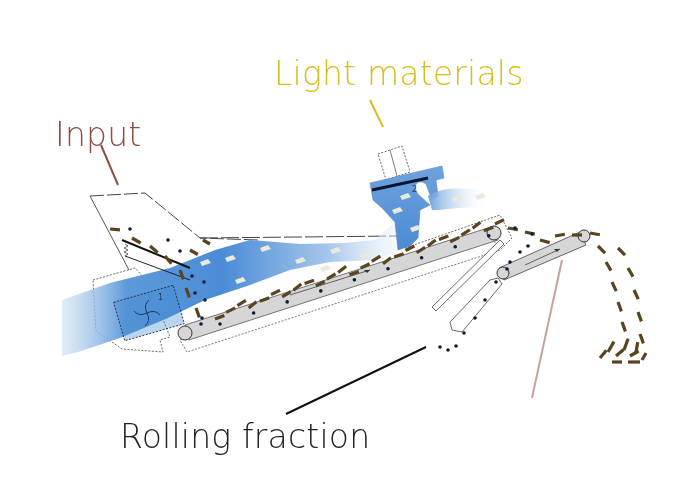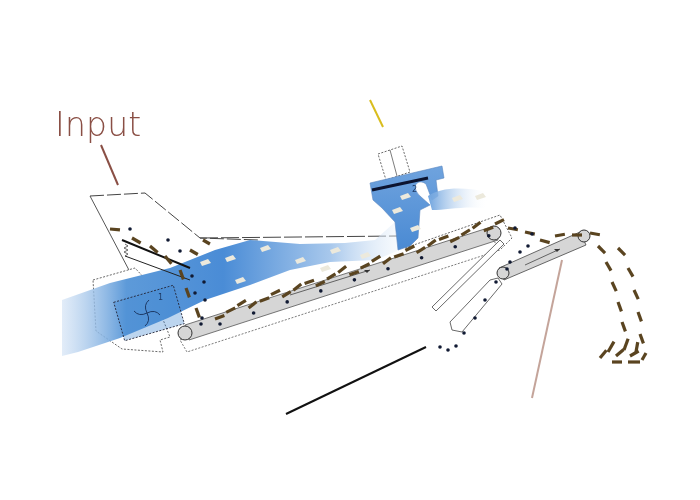--- a/index.html
+++ b/index.html
@@ -1,19 +1,19 @@
 <!DOCTYPE html>
 <html><head>
 <meta charset="utf-8">
 <style>
   html, body { margin:0; padding:0; background:#ffffff; }
   body { width:700px; height:500px; position:relative; overflow:hidden; font-family:"DejaVu Sans", sans-serif; }
   #stage { position:absolute; left:0; top:0; width:700px; height:500px; }
   .label { position:absolute; font-family:"DejaVu Sans", sans-serif; font-weight:300; white-space:nowrap; letter-spacing:0.2px; line-height:1; }
-  #lbl-input { left:55px; top:108px; font-size:33px;text-align:right; }
+  #lbl-input { left:55px; top:118px; font-size:33px;text-align:right; }
   #lbl-light { left:274px; top:57px; font-size:33px; }
   #lbl-rolling { left:120px; top:420px; font-size:33px; }
   #lbl-clean { left:398px; top:420px; font-size:33px; }
 </style>
 </head>
 <body>
 
 <div id="stage">
   <svg id="diag" width="700" height="500" viewBox="0 0 700 500">
     <defs>
@@ -191,13 +191,15 @@
         <line x1="642" y1="360" x2="646" y2="353.0717967697245" stroke="#5a4420" stroke-width="3.2"></line>
       </g>
 
     <line x1="101" y1="145" x2="118" y2="185" stroke="#8a4f45" stroke-width="2"></line>
     <line x1="370" y1="100" x2="383" y2="127" stroke="#d9bd1e" stroke-width="2"></line>
     <line x1="286" y1="414" x2="426" y2="347" stroke="#111" stroke-width="2"></line>
     <line x1="532" y1="398" x2="562" y2="260" stroke="#c4a49a" stroke-width="2"></line>
   </svg>
 
   <div class="label" id="lbl-input" style="color: rgb(138, 79, 69);">Input</div>
+  <div class="label" id="lbl-light" style="color: rgb(217, 189, 30);">Light materials</div>
+  <div class="label" id="lbl-rolling" style="color: rgb(34, 34, 34);">Rolling fraction</div>
 </div>
 
 </body></html>

